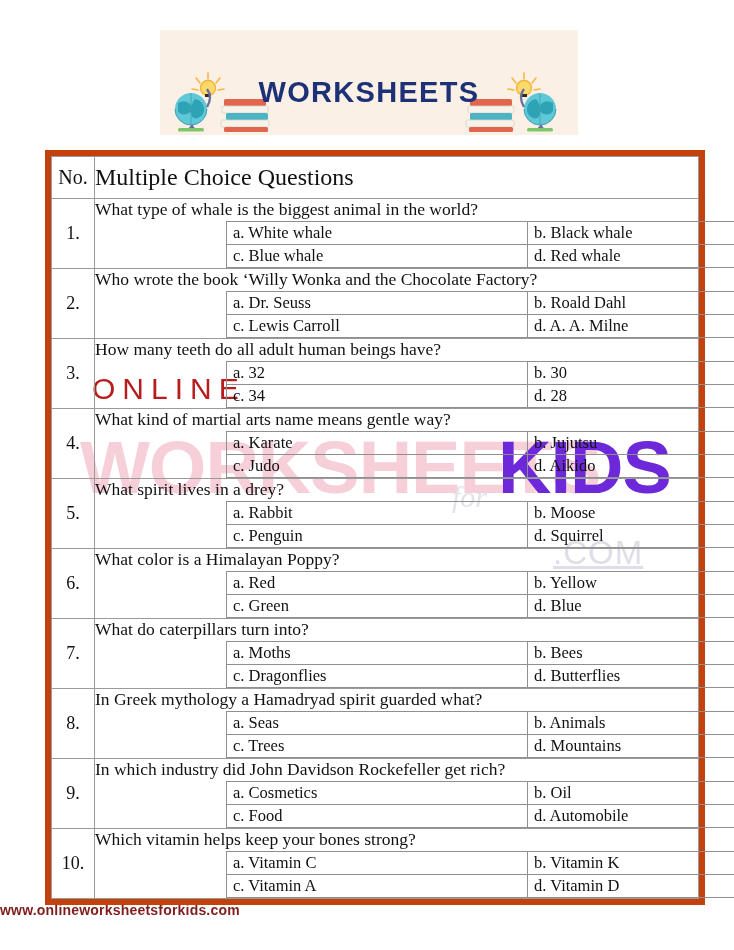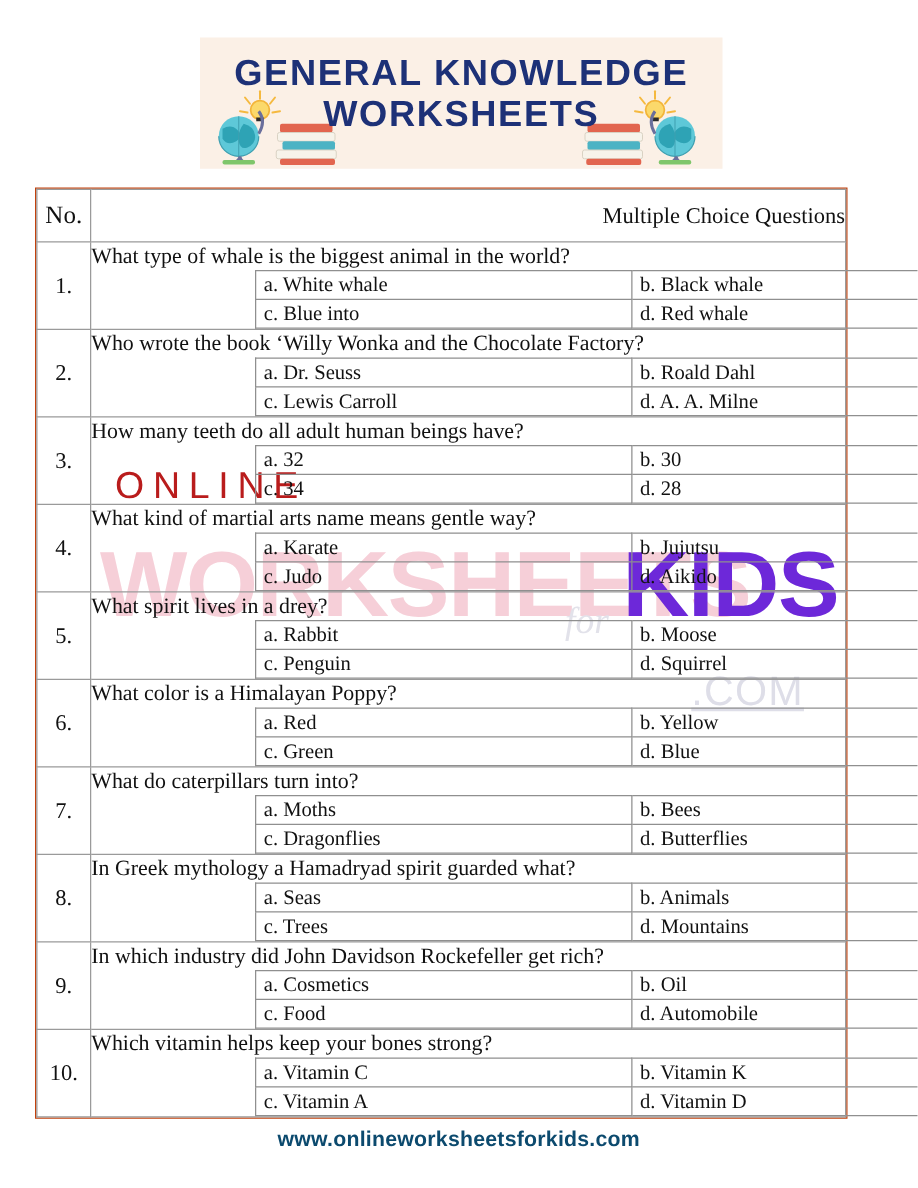--- a/index.html
+++ b/index.html
@@ -43,24 +43,24 @@
     white-space: pre-line;
   }
 
   .art { position: absolute; bottom: 2px; width: 120px; height: 62px; }
   .art-left  { left: 4px; }
   .art-right { right: 4px; }
 
   
   .sheet {
     position: absolute;
-    left: 28px;
+    left: 45px;
     top: 150px;
     width: 648px;
-    border: 1px solid #c2410c;
+    border: 6px solid #c2410c;
     border-collapse: collapse;
     z-index: 3;
   }
   .sheet table {
     width: 100%;
     border-collapse: collapse;
     table-layout: fixed;
   }
   .sheet td, .sheet th {
     border: 1px solid #9a9a9a;
@@ -70,22 +70,22 @@
   col.c-no { width: 43px; }
 
   .hdr-no {
     text-align: center;
     font-size: 20px;
     height: 41px;
     vertical-align: middle;
     font-weight: normal;
   }
   .hdr-title {
-    text-align: right;
-    font-size: 18px;
+    text-align: left;
+    font-size: 24px;
     height: 41px;
     vertical-align: middle;
     font-weight: normal;
   }
 
   .cell-no {
     text-align: center;
     font-size: 18px;
     vertical-align: middle;
   }
@@ -157,26 +157,26 @@
     letter-spacing: 1px;
     color: #dedee8;
     text-decoration: underline;
   }
 
   
   .footer {
     position: absolute;
     left: 0; top: 902px;
     width: 734px;
-    text-align: center;
+    text-align: left;
     font-family: "Liberation Sans", "DejaVu Sans", sans-serif;
     font-weight: bold;
-    font-size: 17px;
+    font-size: 14px;
     letter-spacing: 0.2px;
-    color: #0c4a6e;
+    color: #7f1d1d;
   }
 </style>
 </head>
 <body>
 
 <div class="wm wm-online">ONLINE</div>
 <div class="wm wm-main">WORKSHEETS</div>
 <div class="wm wm-for">for</div>
 <div class="wm wm-kids">KIDS</div>
 <div class="wm wm-com">.COM</div>
@@ -235,21 +235,21 @@
       <path d="M99 32 q-7 -4 -12 1 q-5 5 1 9 q7 4 11 -2 z" fill="#2ea3b5"></path>
       <path d="M82 28 q-8 2 -9 9 q-1 7 6 10 q6 2 7 -5 q1 -8 -4 -14 z" fill="#2ea3b5"></path>
       <path d="M70 38 a16 16 0 0 0 32 0" fill="none" stroke="#3f9fb0" stroke-width="1"></path>
       <path d="M86 22 v32" fill="none" stroke="#3f9fb0" stroke-width="0.8"></path>
       <path d="M86 54 q-2 4 -6 5 h14 q-5 -1 -6 -5 z" fill="#6a6f9c"></path>
       <rect x="73" y="57" width="26" height="3.5" rx="1.6" fill="#7fc66b"></rect>
       <path d="M70 36 q-6 -10 0 -18" fill="none" stroke="#6a6f9c" stroke-width="2.4"></path>
     </svg>
   </div>
 
-  <div class="banner-title"><span>GENERAL KNOWLEDGE</span><br><span>WORKSHEETS</span></div>
+  <div class="banner-title"><br><span>WORKSHEETS</span></div>
 </div>
 
 <div class="sheet">
   <table>
     <colgroup>
         <col class="c-no">
         <col>
       </colgroup>
     <thead>
       <tr>
@@ -266,21 +266,21 @@
               <colgroup>
                 <col>
                 <col>
               </colgroup>
               <tbody>
                 <tr>
                   <td>a. White whale</td>
                   <td>b. Black whale</td>
                 </tr>
                 <tr>
-                  <td>c. Blue into</td>
+                  <td>c. Blue whale</td>
                   <td>d. Red whale</td>
                 </tr>
               </tbody>
             </table>
           </td>
         </tr>
         <tr>
           <td class="cell-no">2.</td>
           <td class="cell-q">
             <div class="q-text">Who wrote the book ‘Willy Wonka and the Chocolate Factory?</div>

